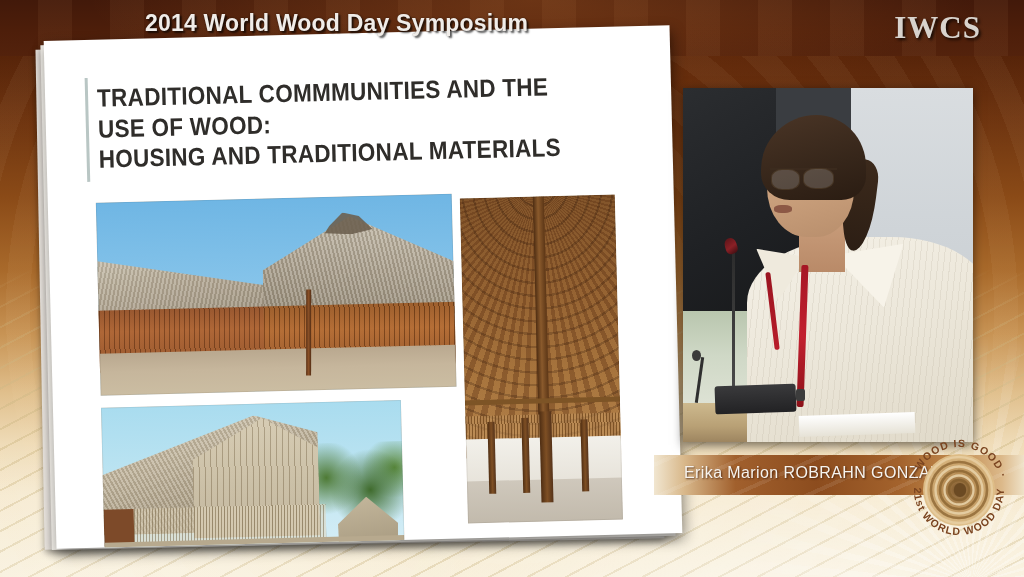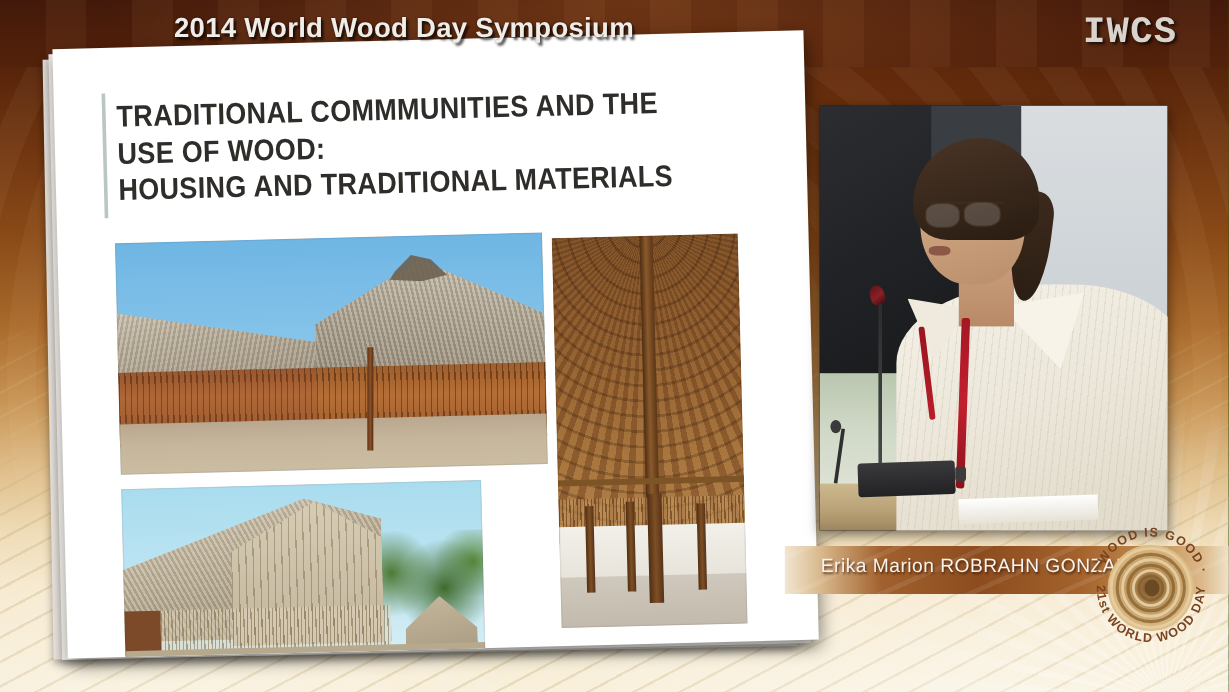--- a/index.html
+++ b/index.html
@@ -9,21 +9,21 @@
   }
   body {
     font-family: "Liberation Sans", sans-serif;
   }
 
   #stage {
     position: relative;
     width: 1024px;
     height: 577px;
     overflow: hidden;
-    background: #4d7c0f;
+    background: #a21caf;
   }
 
   
   .bg-base {
     position: absolute;
     inset: 0;
     background: linear-gradient(180deg,
         #3a1606 0%,
         #4b1d07 6%,
         #6d3410 20%,
@@ -109,21 +109,21 @@
     font-weight: bold;
     color: #f0ece8;
     letter-spacing: .2px;
     text-shadow: 2px 2px 2px rgba(0,0,0,.65), 0 0 2px rgba(0,0,0,.5);
     white-space: nowrap;
     z-index: 3;
   }
   .iwcs-logo {
     position: absolute;
     right: 43px; top: 10px;
-    font-family: Liberation Mono, monospace;
+    font-family: Liberation Serif, serif;
     font-size: 31px;
     font-weight: bold;
     letter-spacing: 1px;
     color: #d8d3cd;
     text-shadow: 2px 2px 3px rgba(0,0,0,.75);
     z-index: 3;
   }
 
   
   .slide-wrap {

